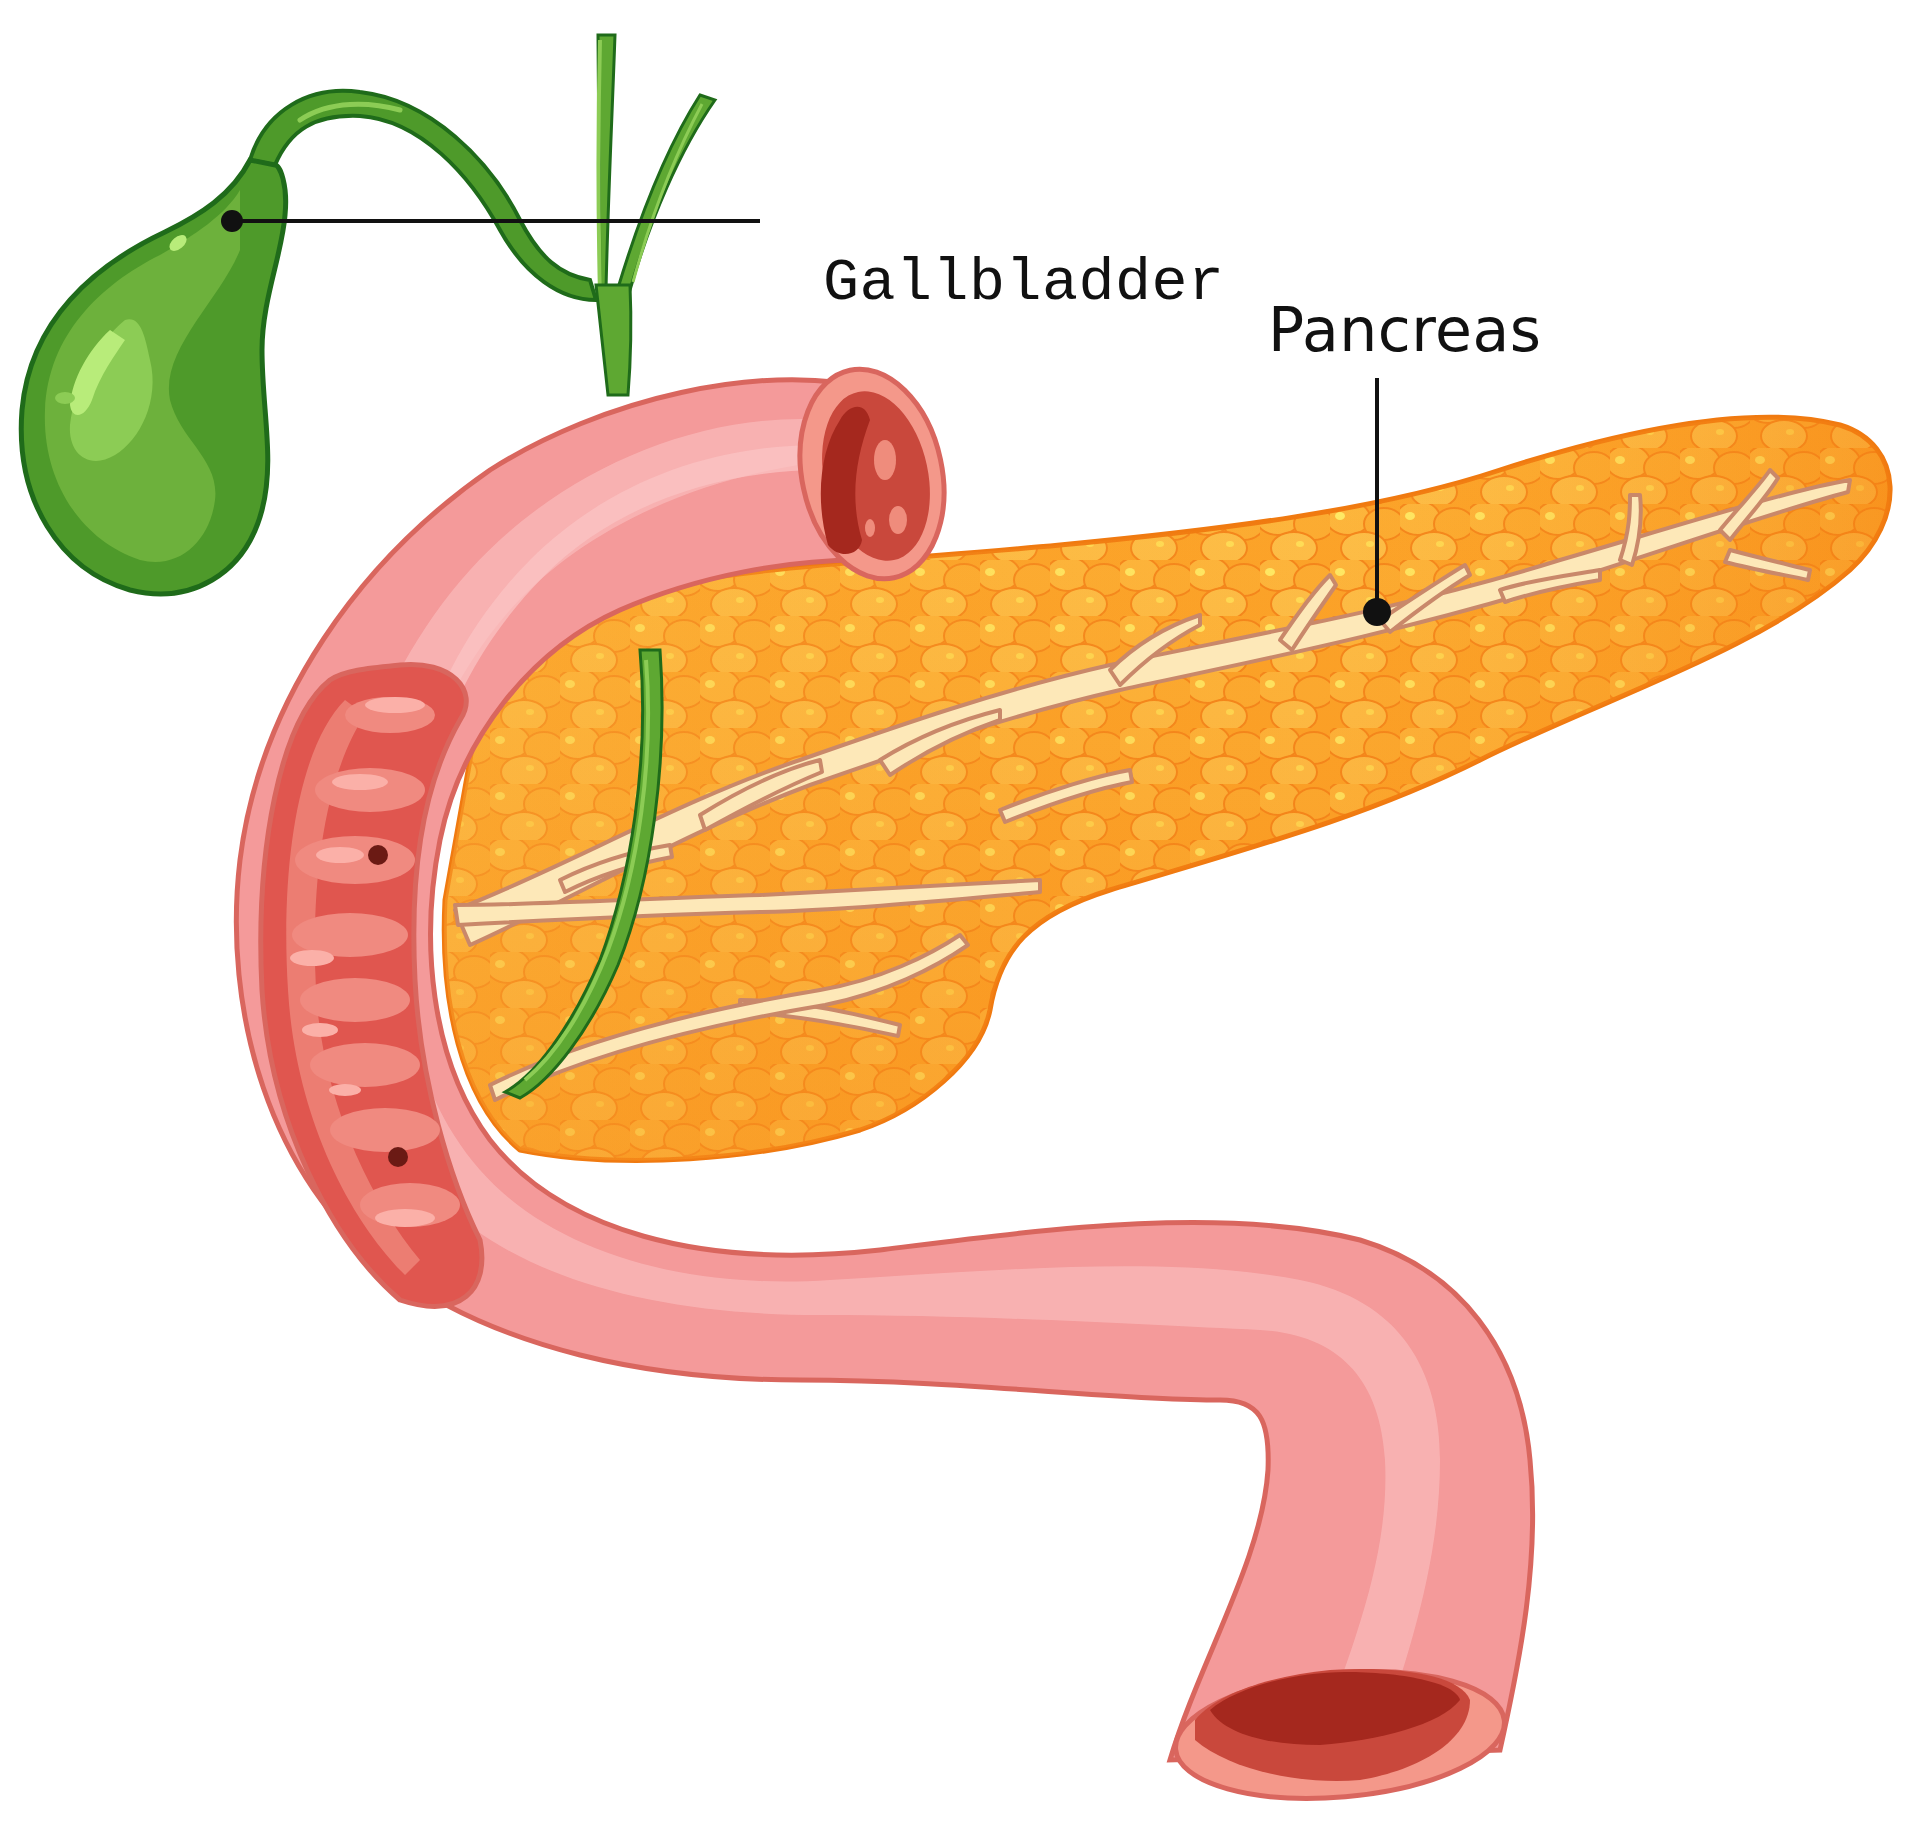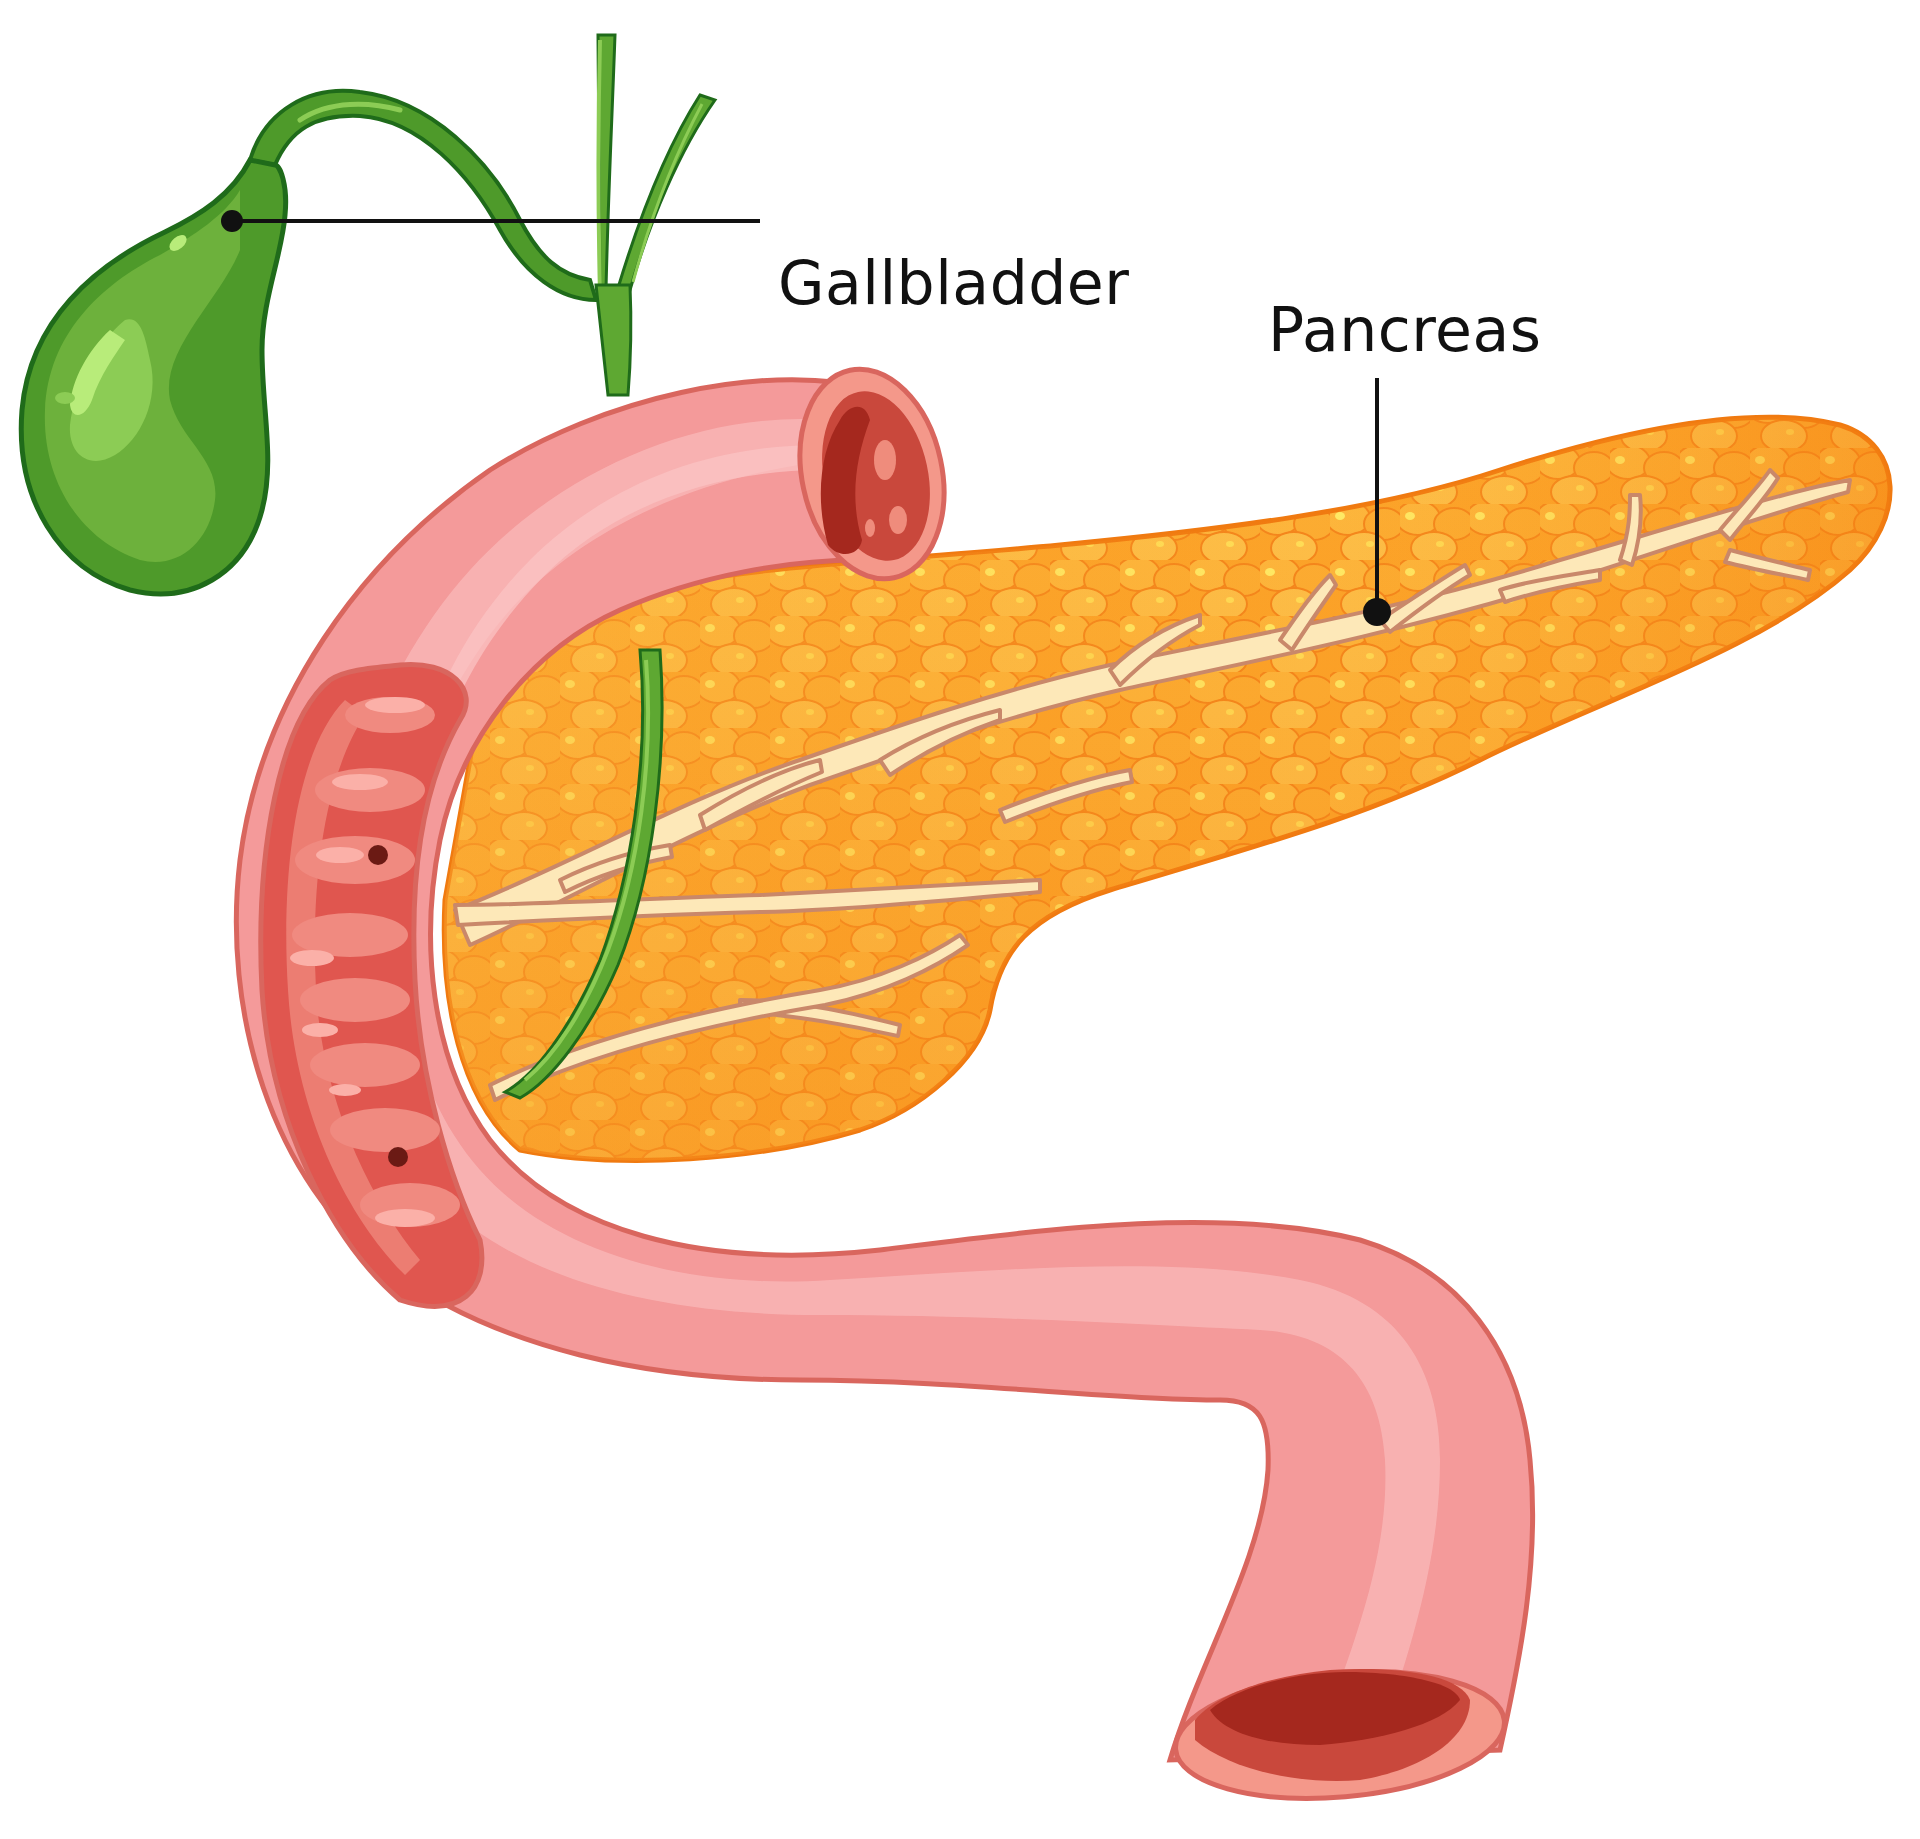--- a/index.html
+++ b/index.html
@@ -7,21 +7,21 @@
     #diagram { position: absolute; left: 0; top: 0; width: 1920px; height: 1839px; }
     .label-text {
       position: absolute;
       font-family: "DejaVu Sans", "Liberation Sans", sans-serif;
       font-size: 60px;
       color: #111111;
       line-height: 1;
       white-space: nowrap;
       letter-spacing: 0.5px;
     }
-    #gallbladder-label { left: 778px; top: 253px; }
+    #gallbladder-label { left: 823px; top: 253px; font-family: Liberation Mono, monospace; }
     #pancreas-label { left: 1268px; top: 300px; }
   </style>
 </head>
 <body>
 
 <svg id="diagram" viewBox="0 0 1920 1839" xmlns="http://www.w3.org/2000/svg">
   <defs>
     <pattern id="cells" x="0" y="0" width="70" height="56" patternUnits="userSpaceOnUse">
       <rect width="70" height="56" fill="#fca52a"></rect>
       <ellipse cx="18" cy="14" rx="22" ry="17" fill="#fdb83e" stroke="#f4861c" stroke-width="2"></ellipse>

